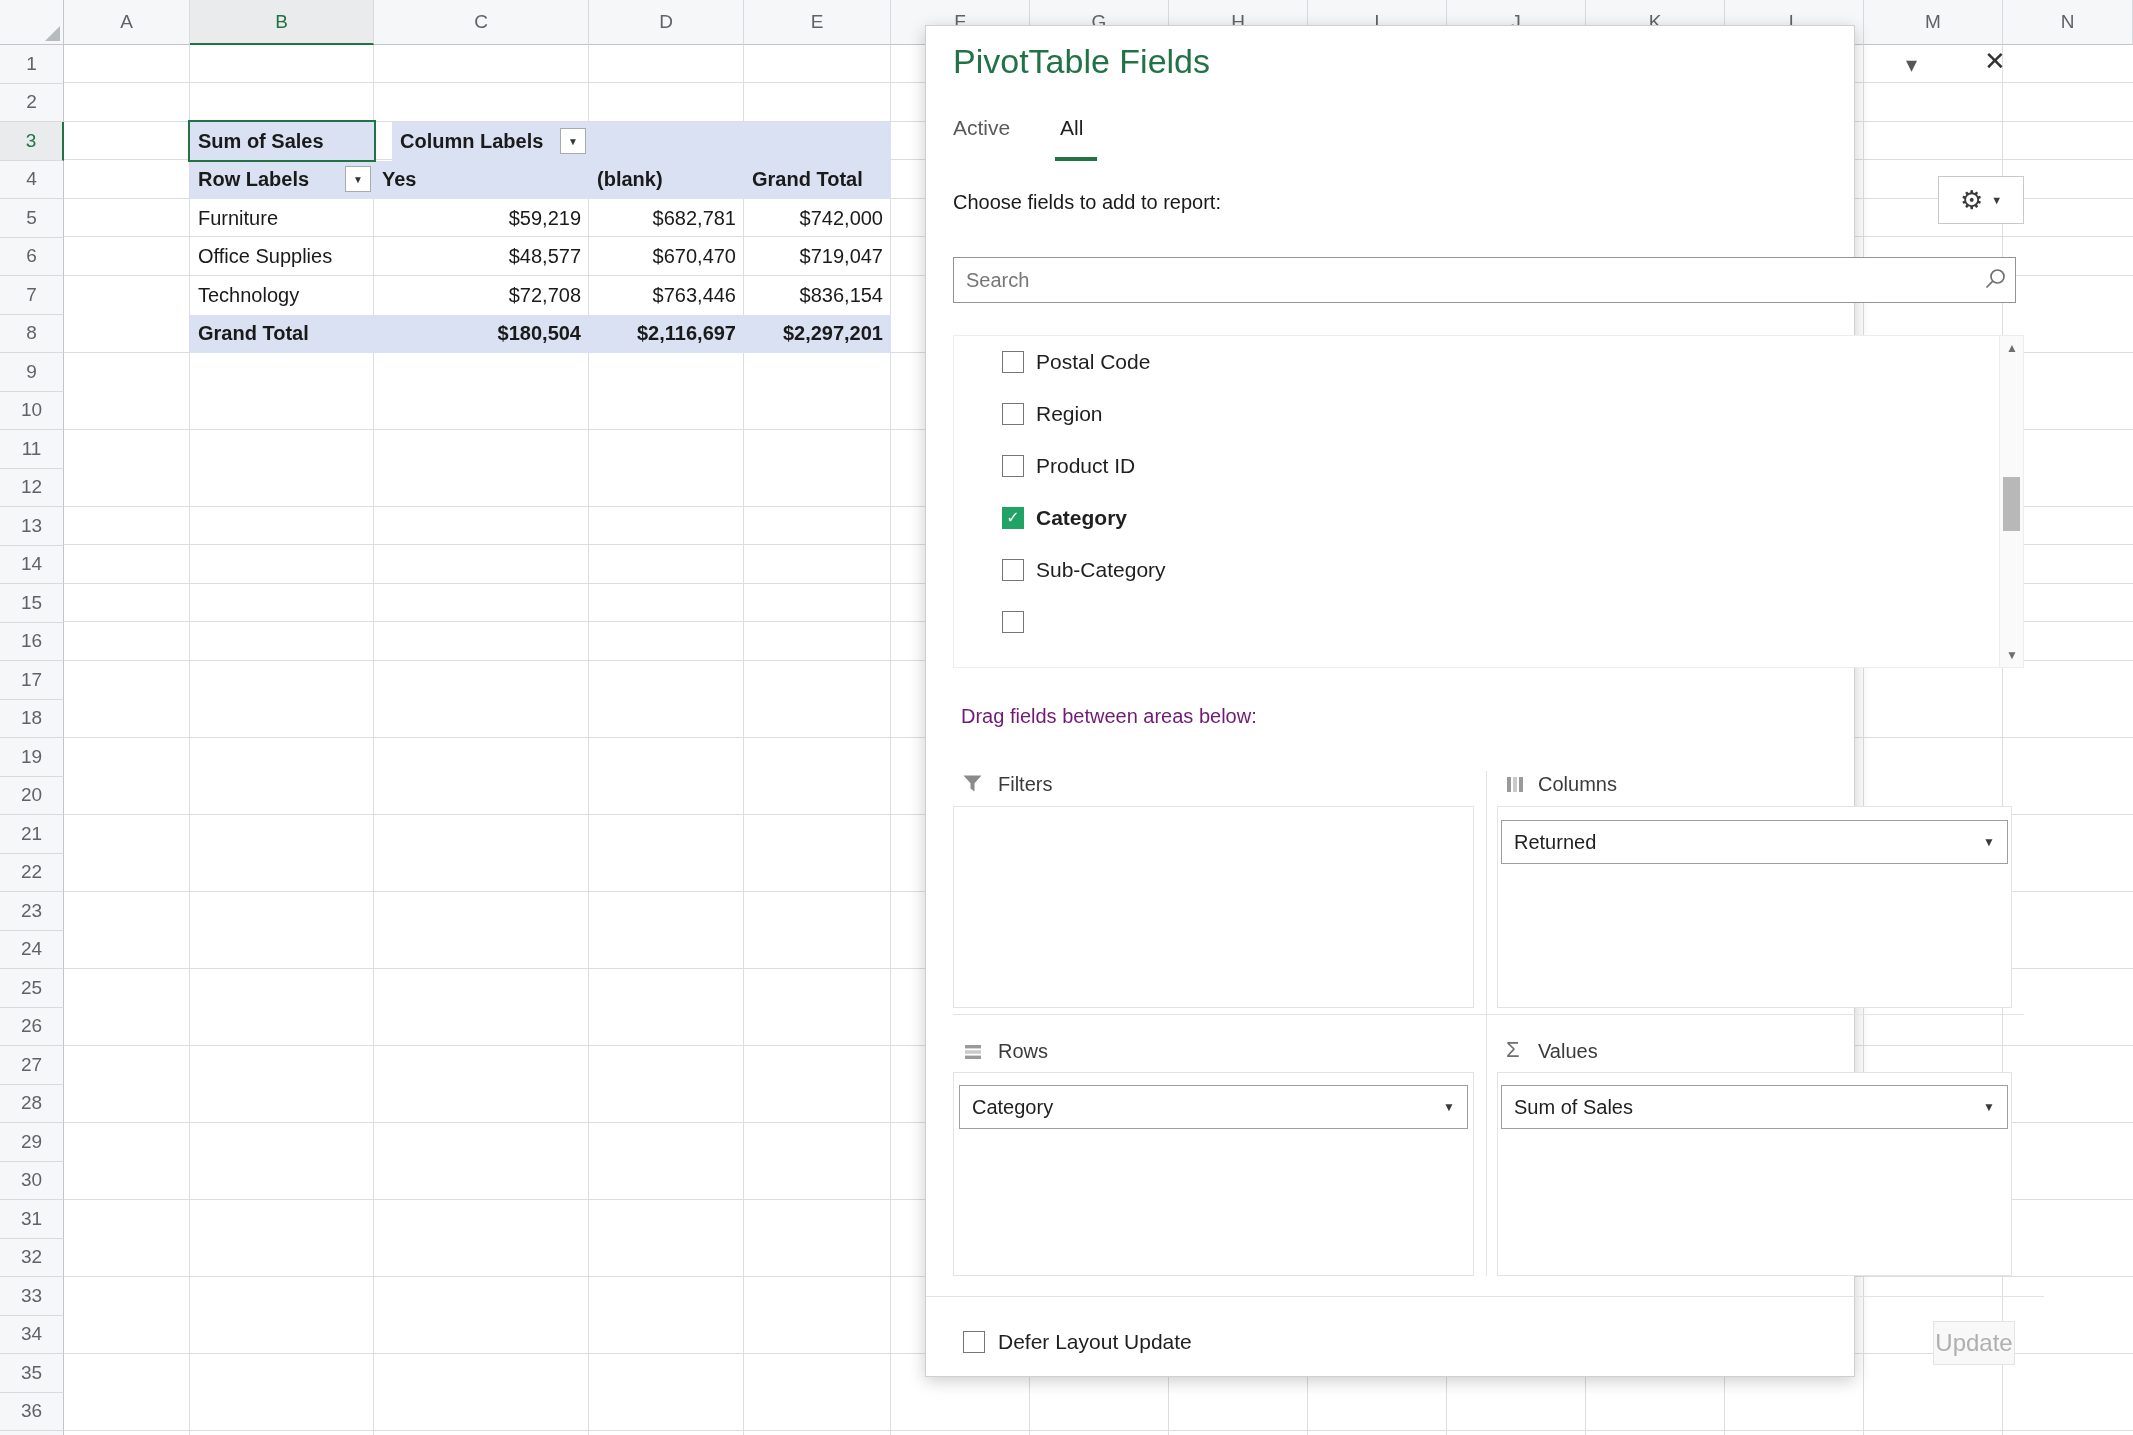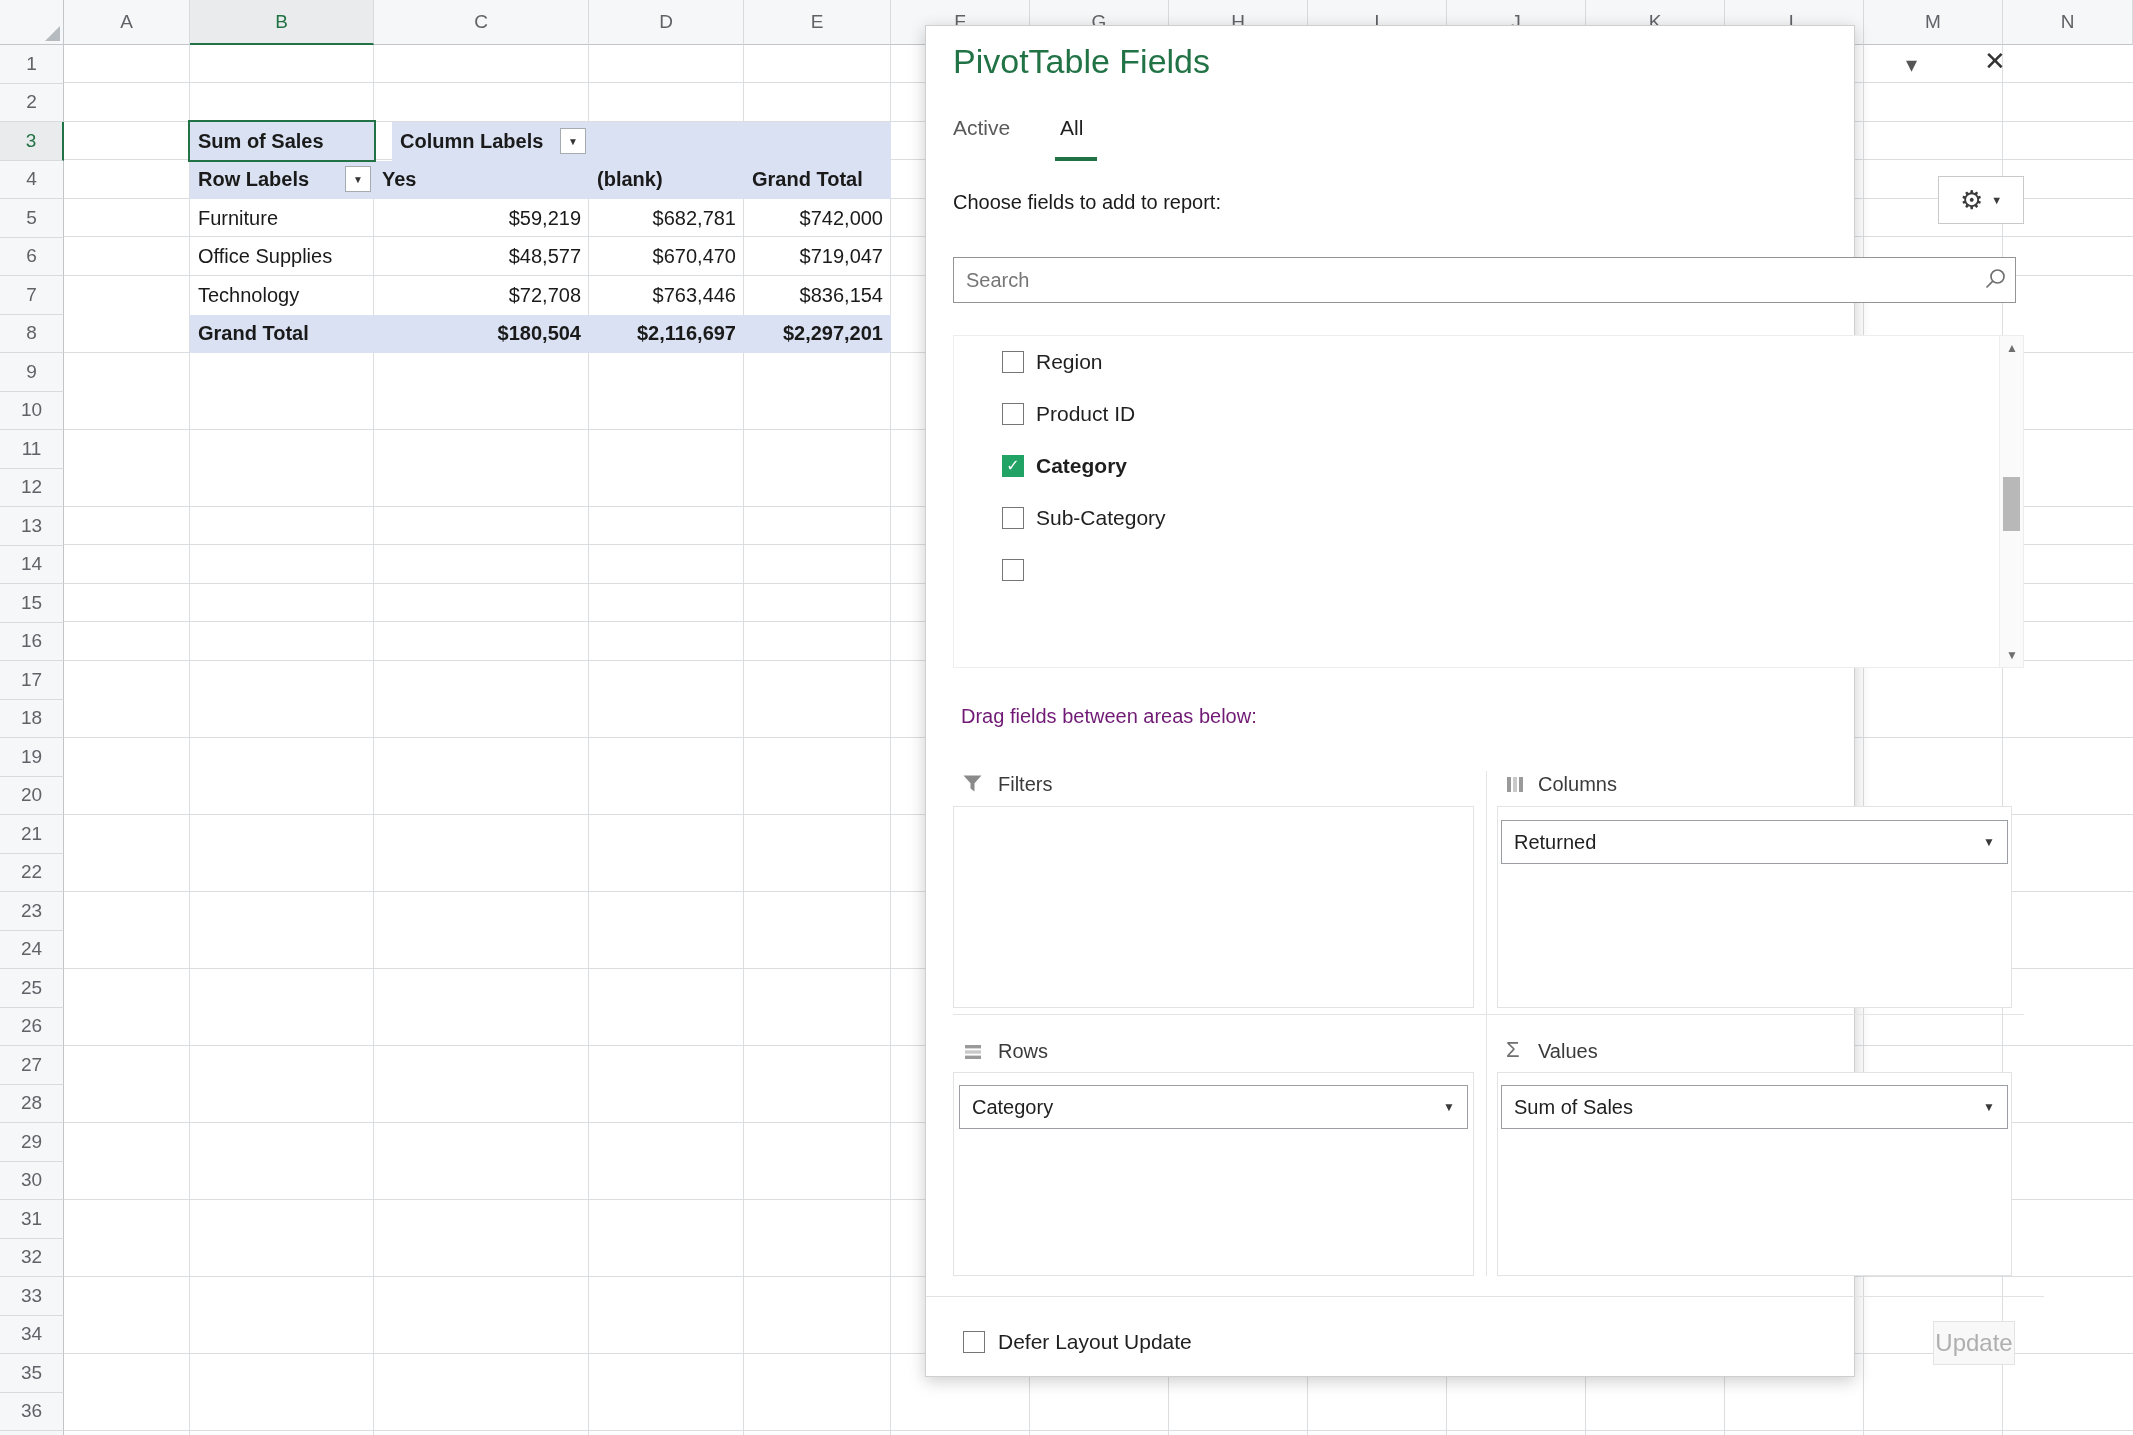--- a/index.html
+++ b/index.html
@@ -219,20 +219,24 @@
     <svg class="mag" width="26" height="26" viewBox="0 0 26 26">
       <circle cx="15.5" cy="9.5" r="6.5" fill="none" stroke="#6f6f6f" stroke-width="1.7"></circle>
       <line x1="10.8" y1="14.2" x2="4.5" y2="20.5" stroke="#6f6f6f" stroke-width="1.7"></line>
     </svg>
   </div>
 
   <div class="fieldlist">
     <div id="fl-items">
         <div class="fitem">
           <span class="fcb"></span>
+          <span class="flbl">Postal Code</span>
+        </div>
+        <div class="fitem">
+          <span class="fcb"></span>
           <span class="flbl">Region</span>
         </div>
         <div class="fitem">
           <span class="fcb"></span>
           <span class="flbl">Product ID</span>
         </div>
         <div class="fitem checked">
           <span class="fcb">
             <span class="ck">✓</span>
           </span>

